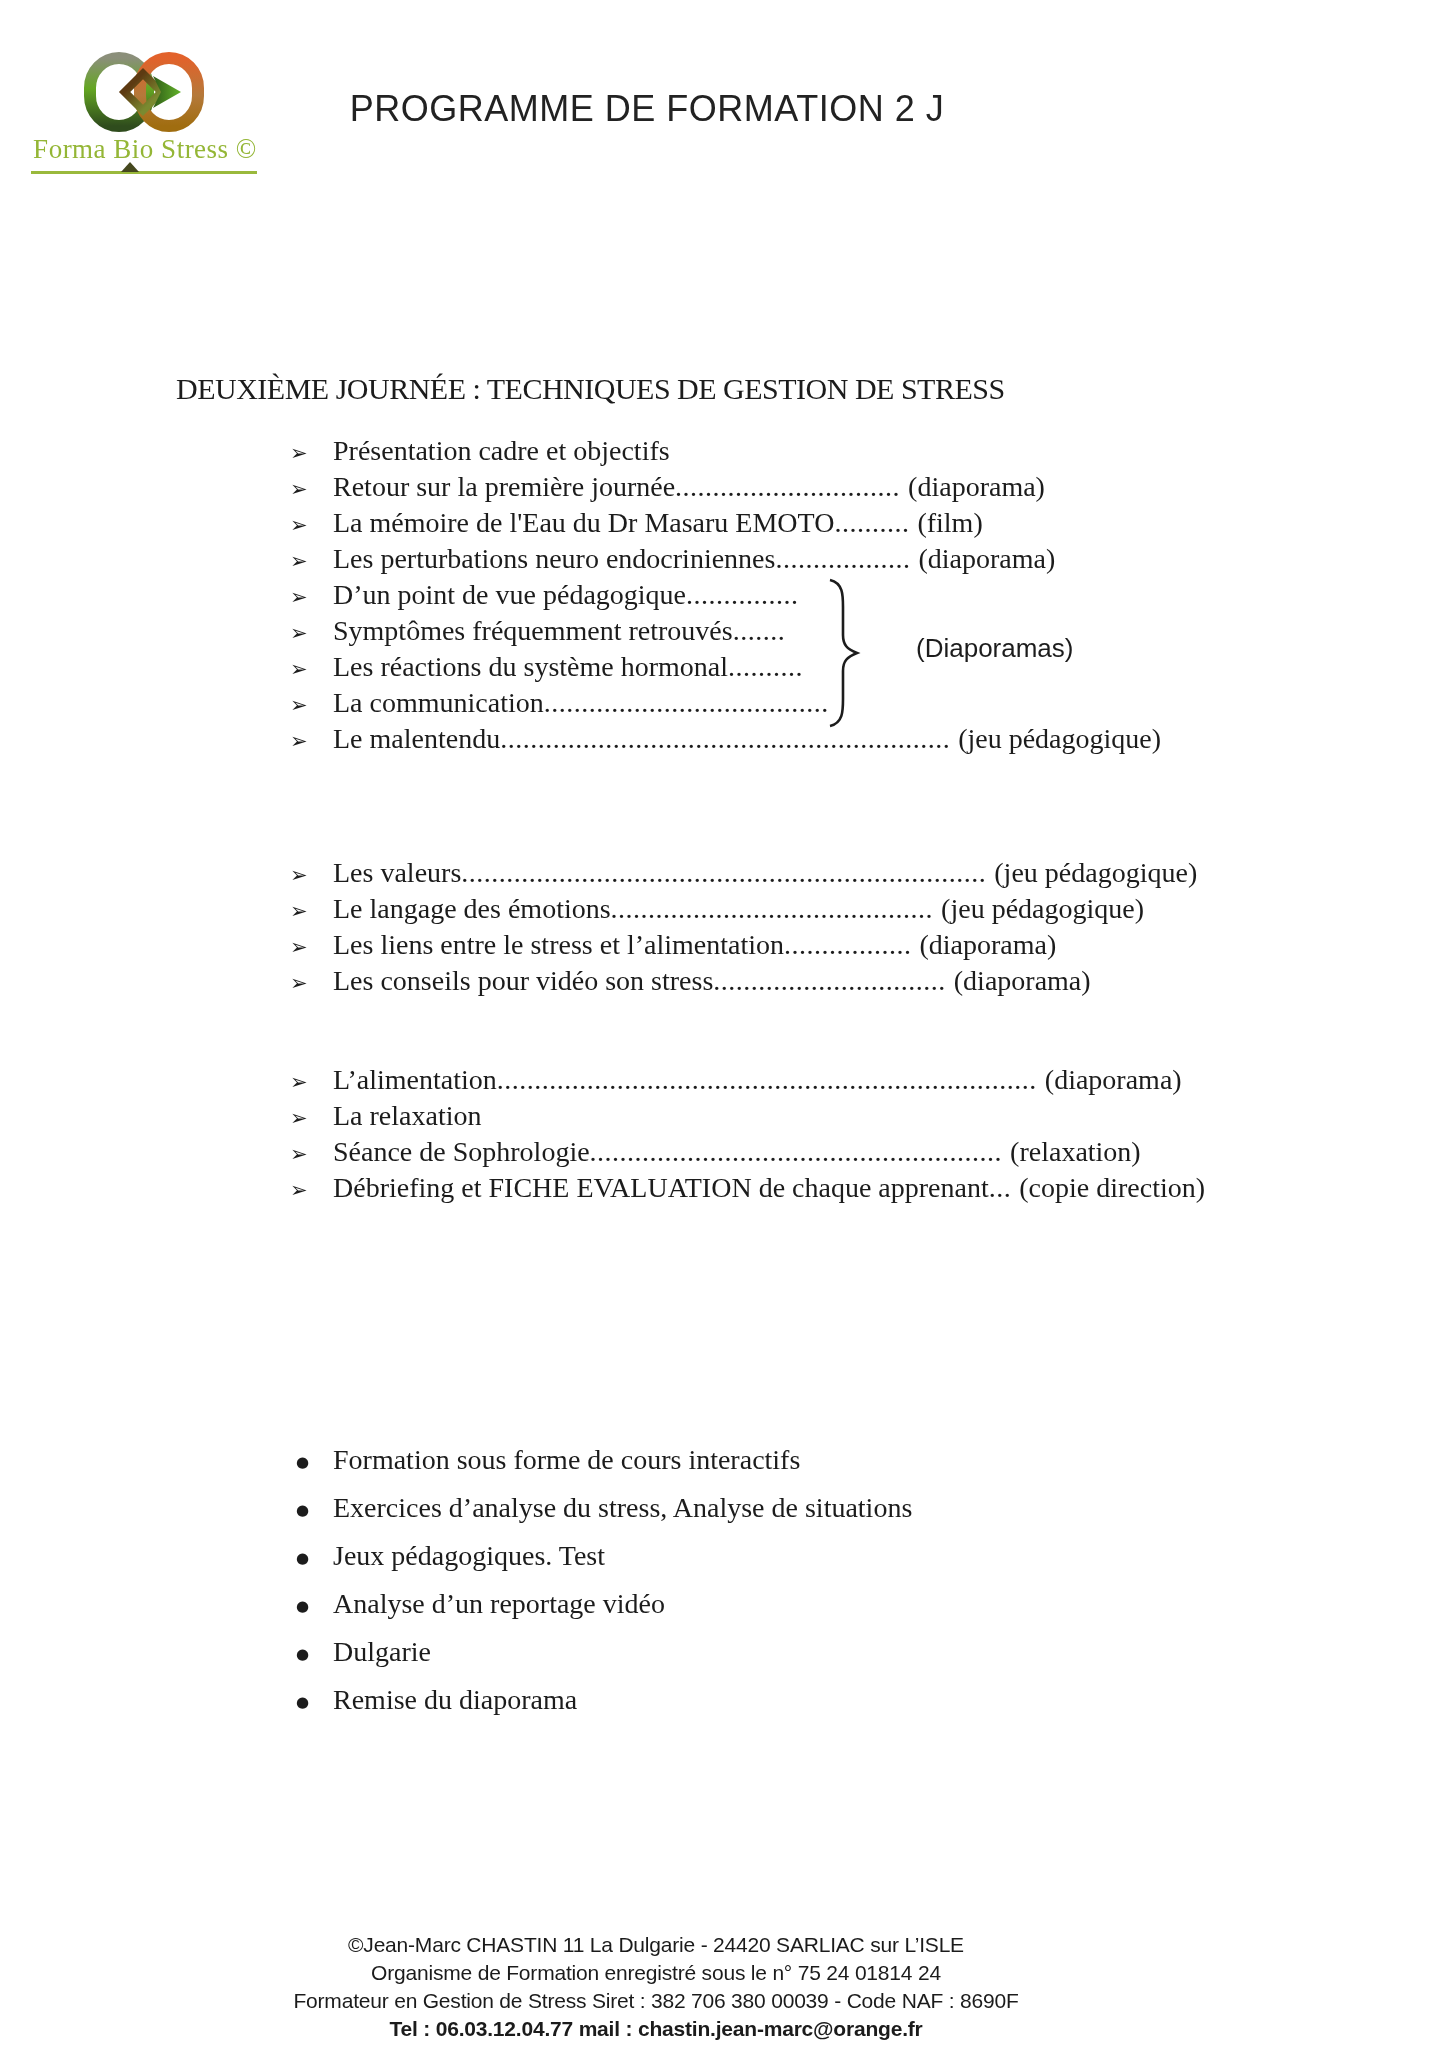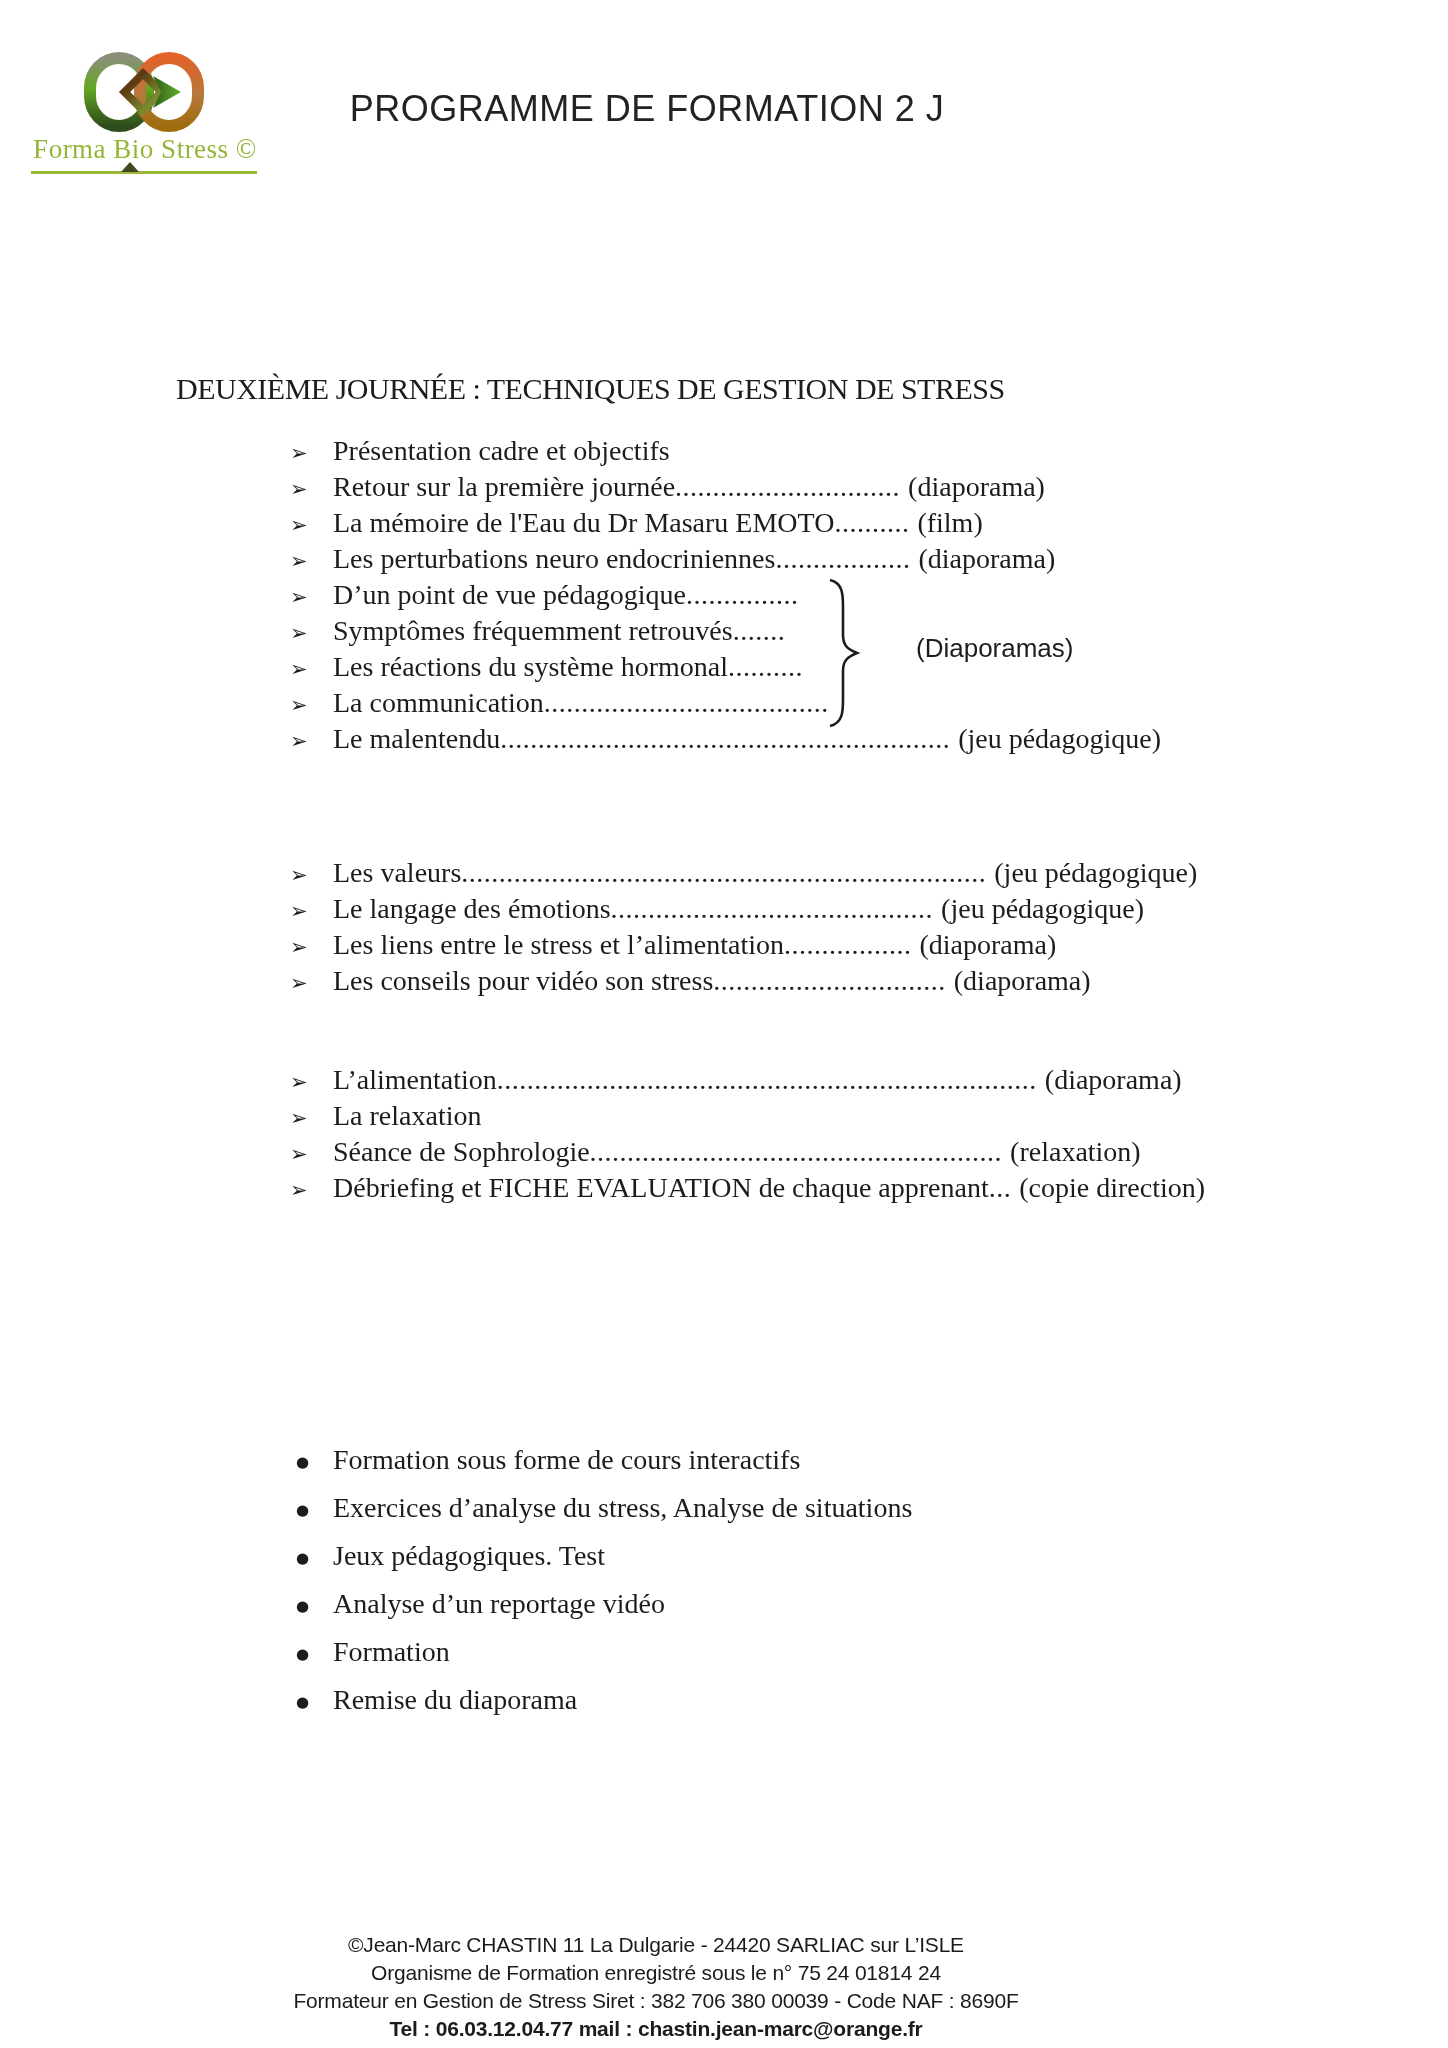--- a/index.html
+++ b/index.html
@@ -124,21 +124,21 @@
       <div class="li"><span class="mk">➢</span><span class="tx"><span>Séance de Sophrologie</span><span class="leader">.......................................................</span><span class="lbl">(relaxation)</span></span></div>
       <div class="li"><span class="mk">➢</span><span class="tx"><span>Débriefing et FICHE EVALUATION de chaque apprenant</span><span class="leader">...</span><span class="lbl">(copie direction)</span></span></div>
     </div>
 
 
   <div id="methods-list" class="list">
       <div class="li"><span class="mk">●</span><span class="tx">Formation sous forme de cours interactifs</span></div>
       <div class="li"><span class="mk">●</span><span class="tx">Exercices d’analyse du stress, Analyse de situations</span></div>
       <div class="li"><span class="mk">●</span><span class="tx">Jeux pédagogiques. Test</span></div>
       <div class="li"><span class="mk">●</span><span class="tx">Analyse d’un reportage vidéo</span></div>
-      <div class="li"><span class="mk">●</span><span class="tx">Formation</span></div>
+      <div class="li"><span class="mk">●</span><span class="tx">Dulgarie</span></div>
       <div class="li"><span class="mk">●</span><span class="tx">Remise du diaporama</span></div>
     </div>
 
   <div class="footer">
     <div>
         <div class="footer-line"><span class="tx">©Jean-Marc CHASTIN 11 La Dulgarie - 24420 SARLIAC sur L’ISLE</span></div>
         <div class="footer-line"><span class="tx">Organisme de Formation enregistré sous le n° 75 24 01814 24</span></div>
         <div class="footer-line"><span class="tx">Formateur en Gestion de Stress Siret : 382 706 380 00039 - Code NAF : 8690F</span></div>
       </div>
     <div class="bold">Tel : 06.03.12.04.77 mail : chastin.jean-marc@orange.fr</div>

